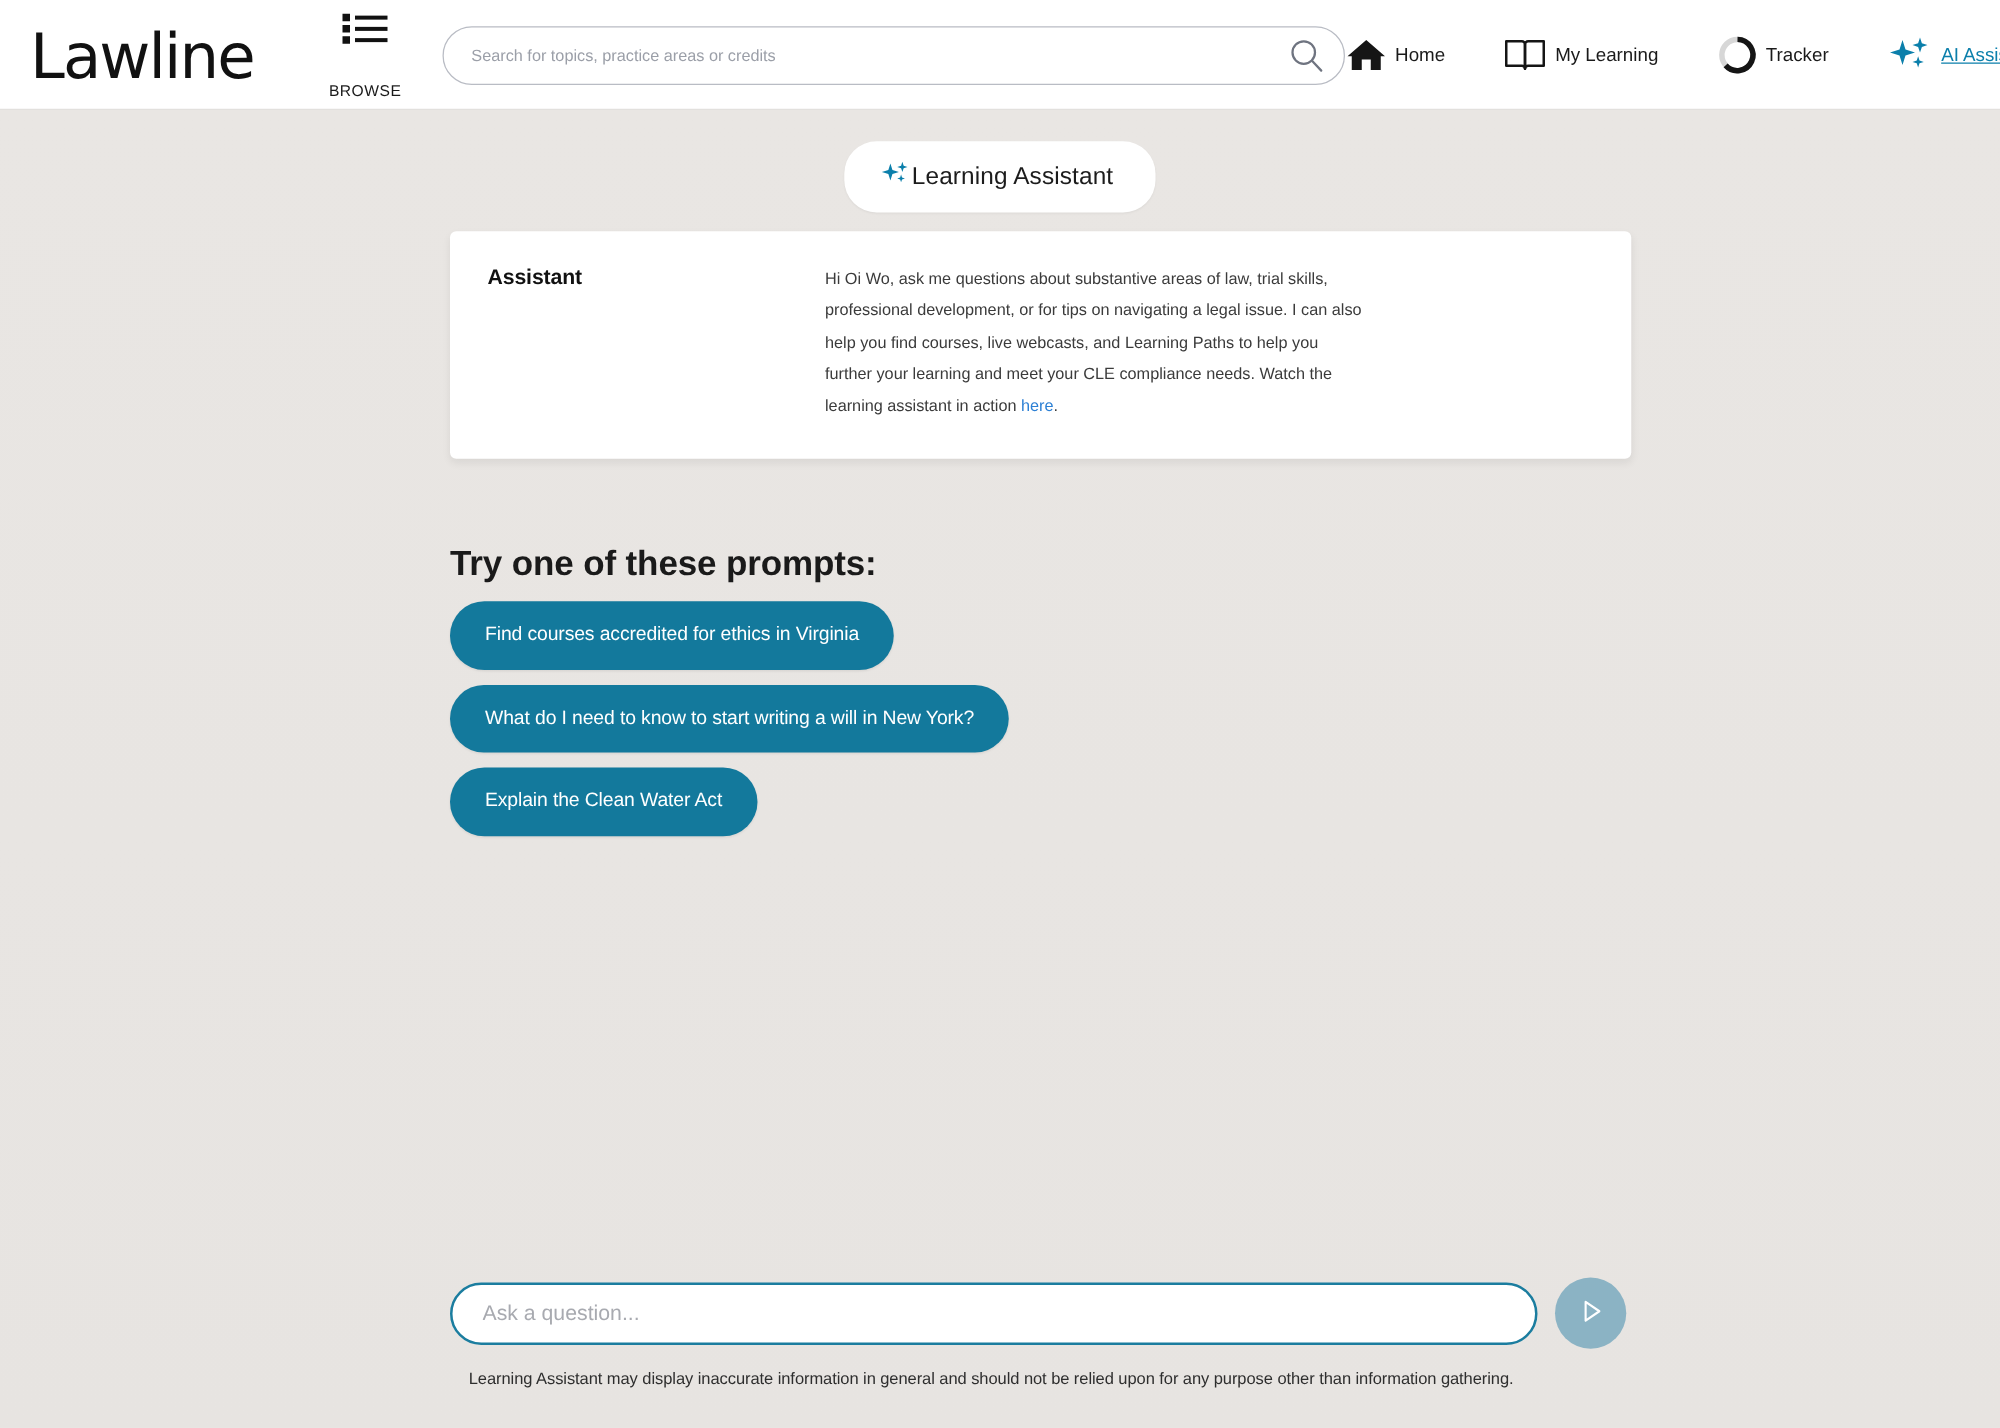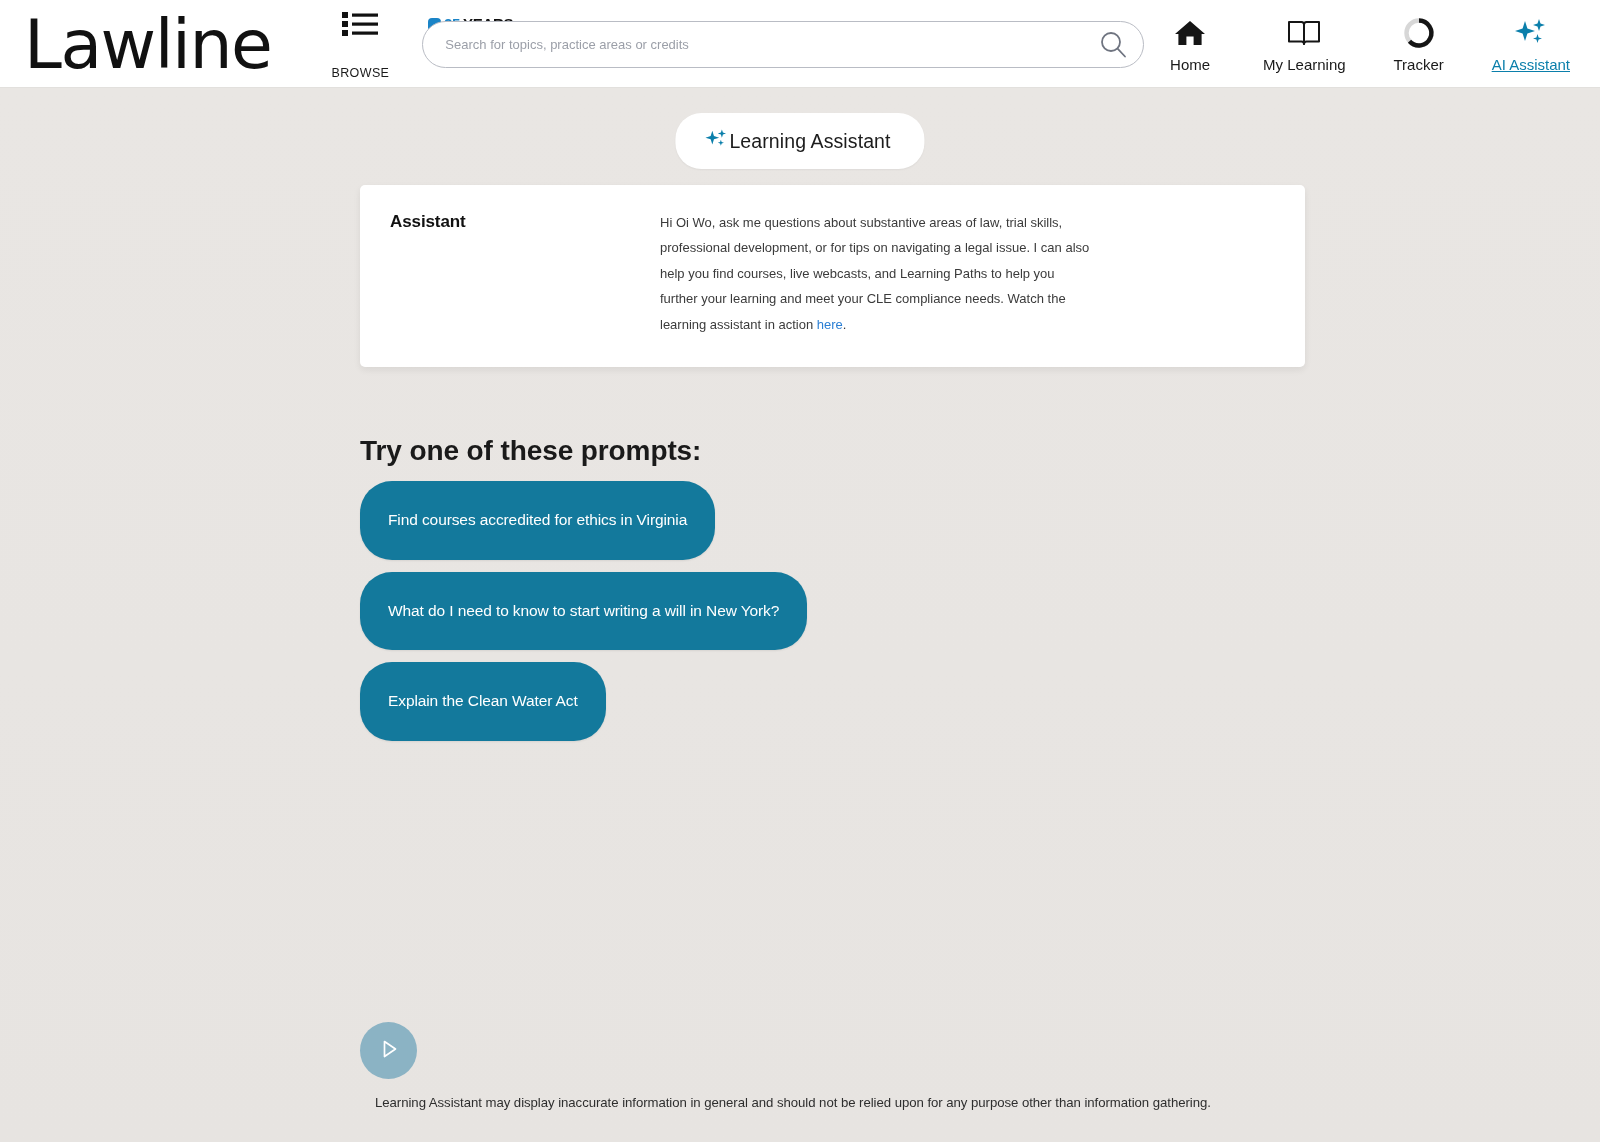--- a/index.html
+++ b/index.html
@@ -37,21 +37,21 @@
   
   .logo-wrap {
     display: flex;
     align-items: flex-start;
     flex: 0 0 auto;
     position: relative;
     padding-top: 2px;
   }
   .logo-text {
     font-family: "DejaVu Sans", sans-serif;
-    font-size: 68px;
+    font-size: 50px;
     font-weight: 400;
     letter-spacing: -1.5px;
     color: #111111;
     line-height: 1;
   }
   .logo-badge {
     position: absolute;
     top: 6px;
     left: 404px;
     display: flex;
@@ -131,21 +131,21 @@
   
   .nav {
     margin-left: auto;
     display: flex;
     align-items: flex-start;
     gap: 46px;
     padding-right: 8px;
   }
   .nav-item {
     display: flex;
-    flex-direction: column;
+    flex-direction: row;
     align-items: center;
     gap: 6px;
     cursor: pointer;
     min-width: 54px;
   }
   .nav-icon { height: 34px; display: flex; align-items: center; justify-content: center; }
   .nav-label {
     font-size: 15px;
     color: #1a1a1a;
     white-space: nowrap;
@@ -229,21 +229,21 @@
     display: flex;
     flex-direction: column;
     gap: 12px;
     align-items: flex-start;
   }
   .prompt-btn {
     background: #13799c;
     color: #ffffff;
     border: none;
     border-radius: 32px;
-    padding: 30px 28px;
+    padding: 18px 28px;
     font-family: "Liberation Sans", sans-serif;
     font-size: 15.5px;
     letter-spacing: -0.1px;
     cursor: pointer;
     text-align: right;
     box-shadow: 0 1px 2px rgba(0,0,0,0.08);
     white-space: nowrap;
     line-height: 1.2;
   }
 
@@ -395,20 +395,21 @@
 
   <h2 class="prompts-heading">Try one of these prompts:</h2>
 
   <div class="prompt-list">
     <button class="prompt-btn">Find courses accredited for ethics in Virginia</button>
     <button class="prompt-btn">What do I need to know to start writing a will in New York?</button>
     <button class="prompt-btn">Explain the Clean Water Act</button>
   </div>
 
   <div class="composer">
+    <input class="composer-input" type="text" placeholder="Ask a question..." style="">
     <button class="send-btn">
       <span>
         <svg width="26" height="26" viewBox="0 0 26 26" aria-hidden="true">
           <path d="M8.5 5.5 L19.5 13 L8.5 20.5 Z" fill="none" stroke="#ffffff" stroke-width="1.7" stroke-linejoin="round"></path>
         </svg>
       </span>
     </button>
   </div>
 
   <p class="disclaimer">Learning Assistant may display inaccurate information in general and should not be relied upon for any purpose other than information gathering.</p>

